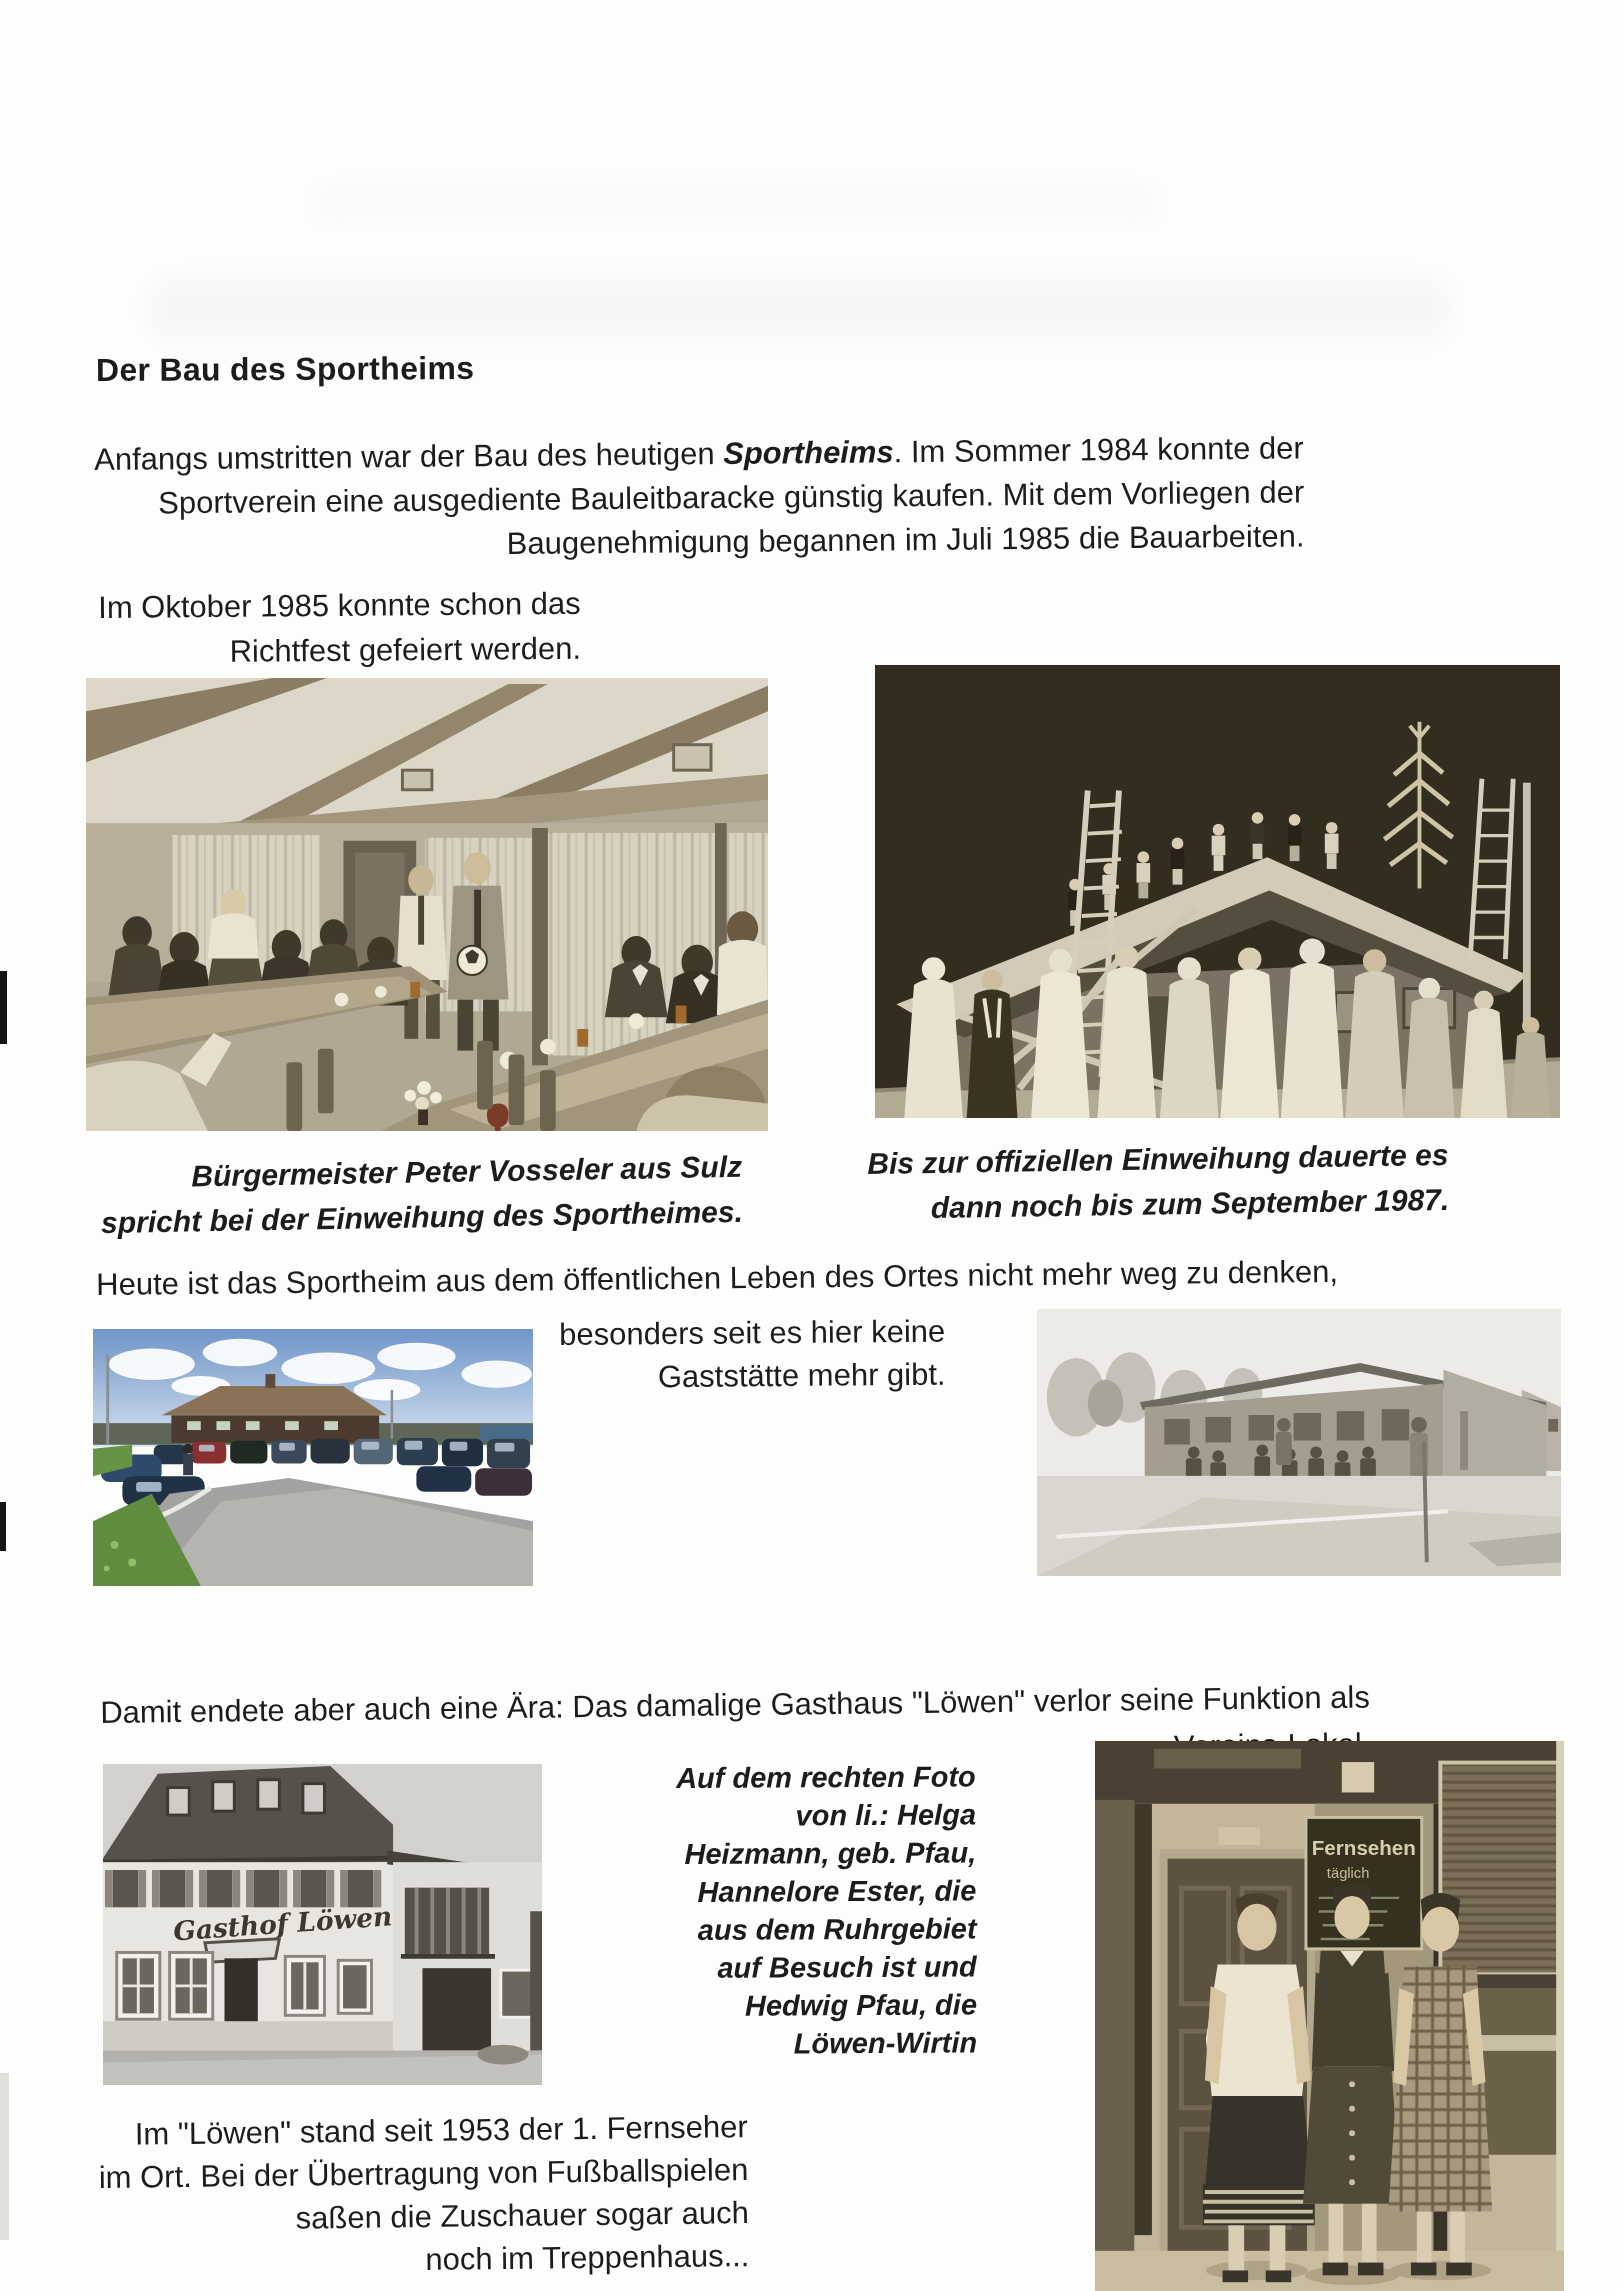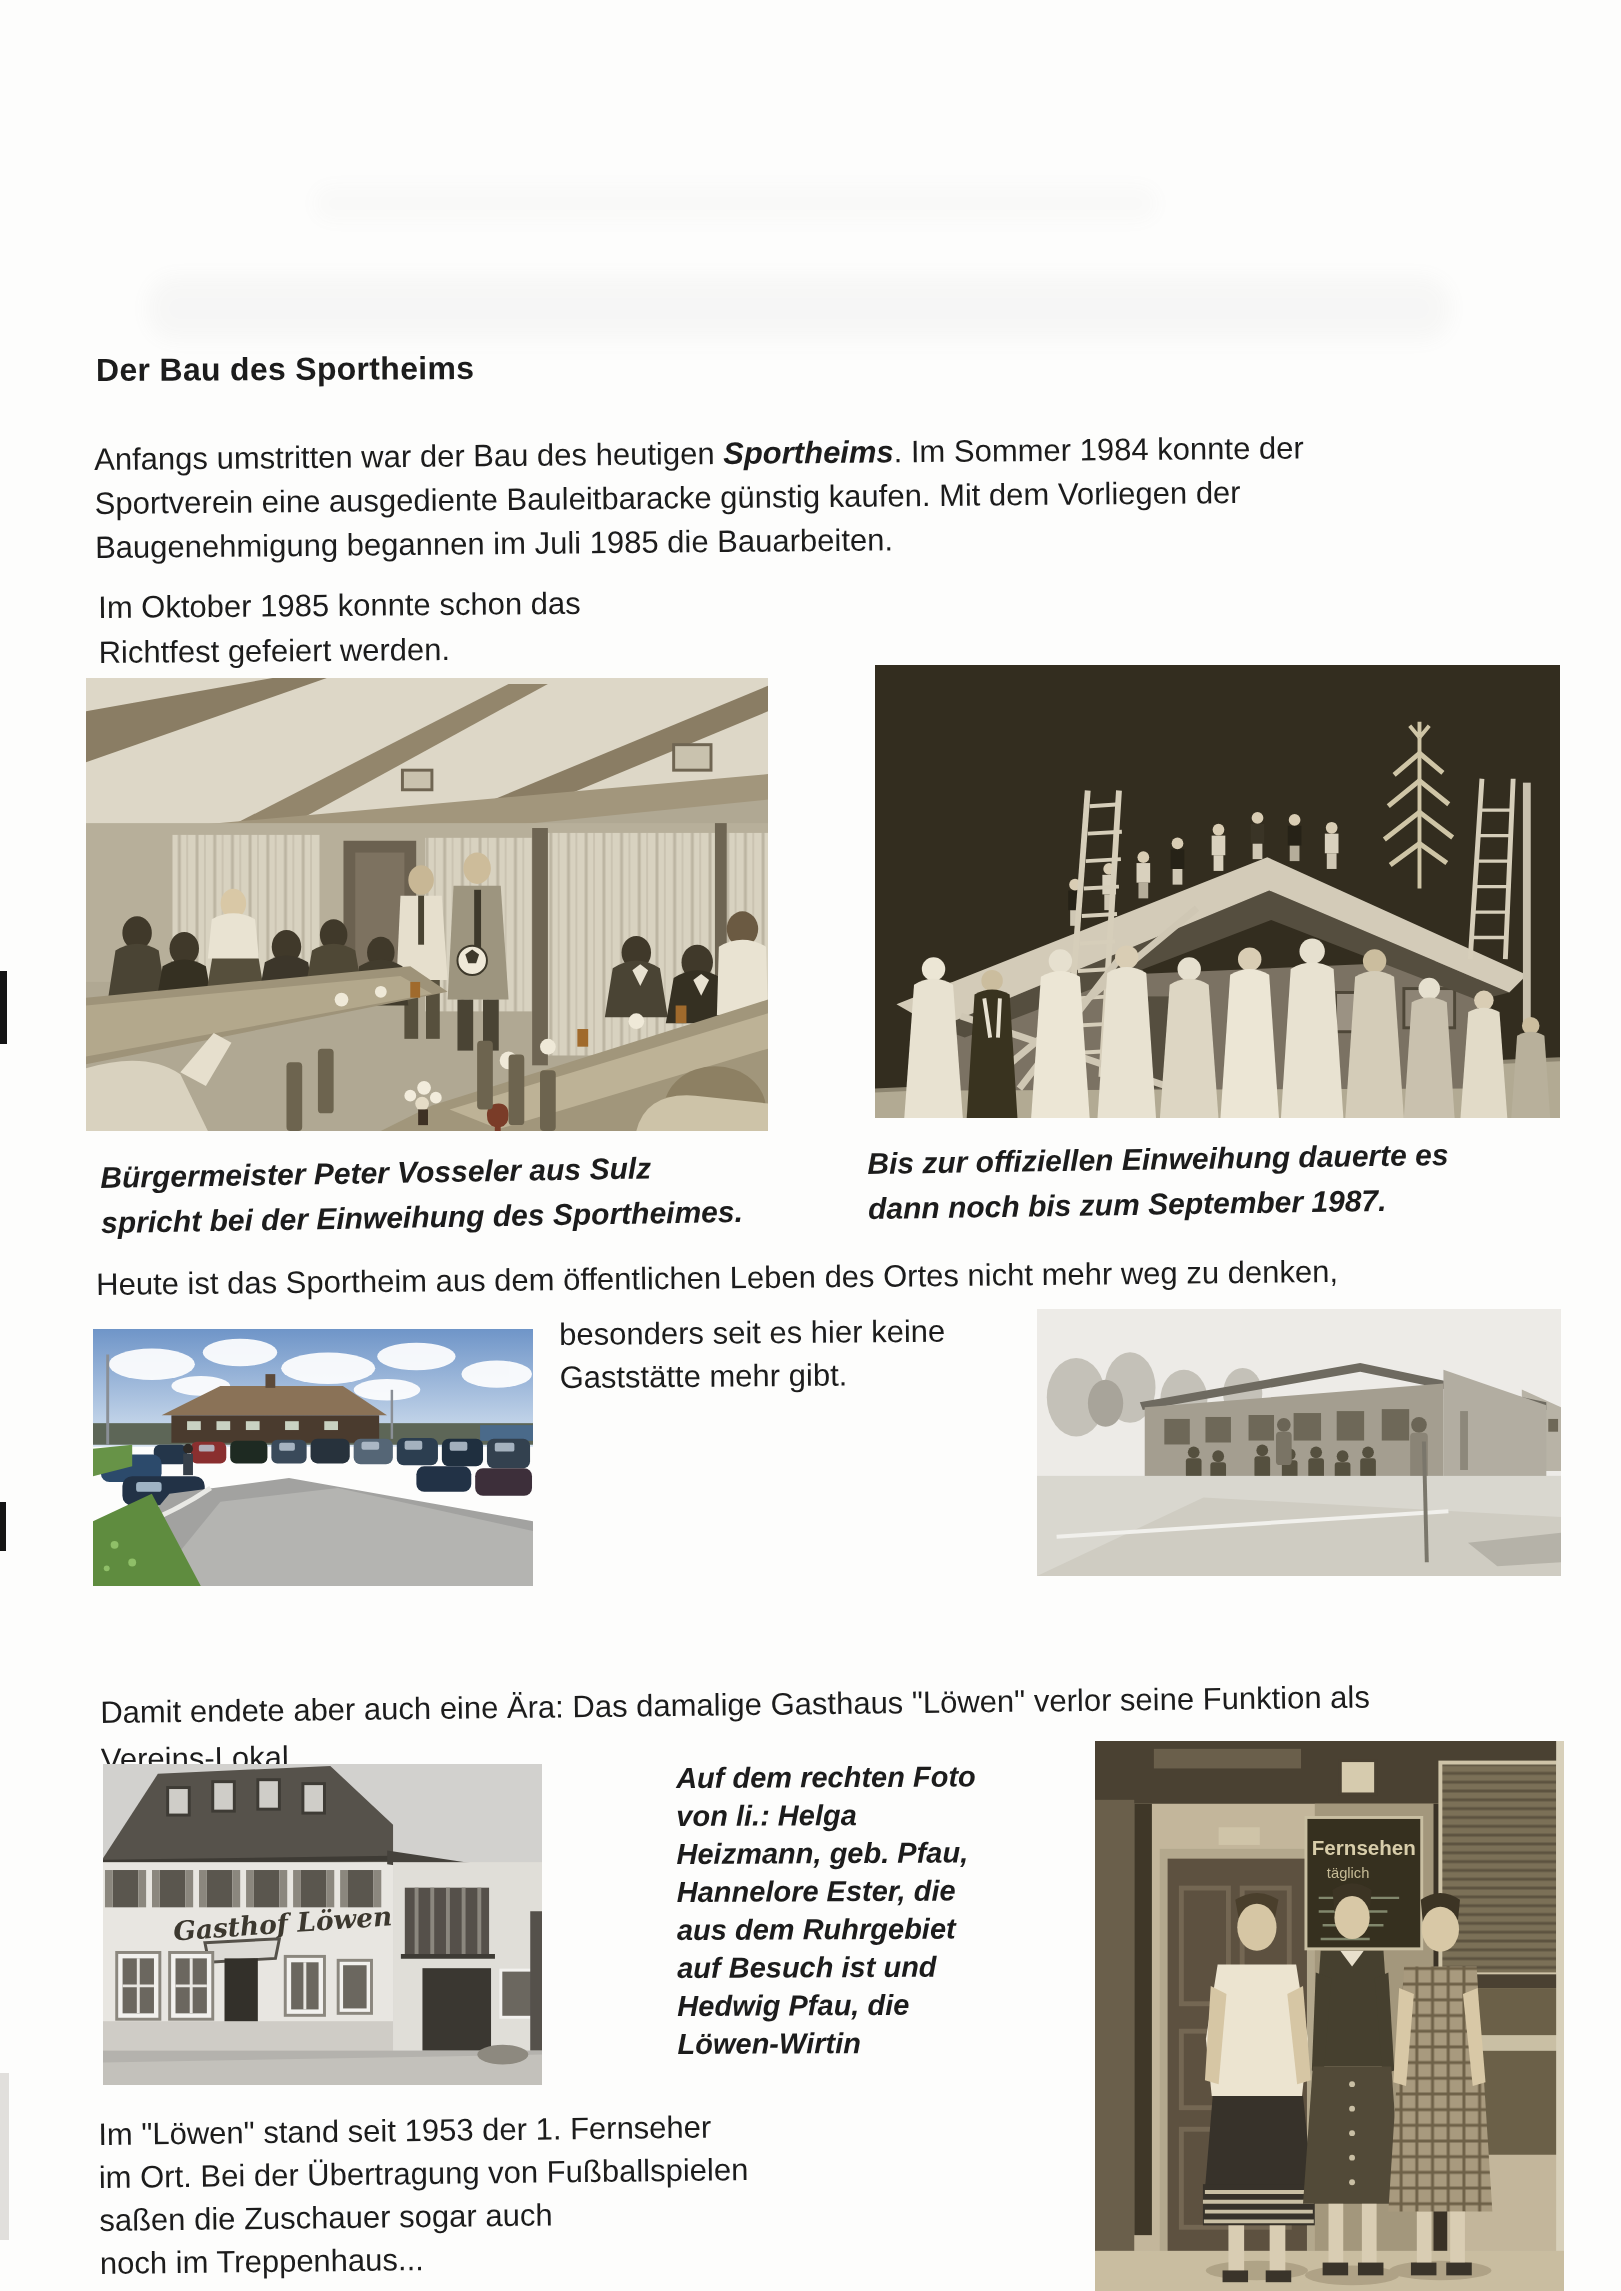--- a/index.html
+++ b/index.html
@@ -1,17 +1,17 @@
 <!DOCTYPE html>
 <html><head>
 <meta charset="utf-8">
 <style>
   html,body{margin:0;padding:0;background:#ffffff;}
   .page{position:relative;width:1621px;height:2292px;background:#fdfdfc;overflow:hidden;
-        font-family:"Liberation Sans", sans-serif;color:#1c1c1c;}
+        font-family:"Liberation Sans", sans-serif;color:#1c1c1c;text-align:right;}
   .abs{position:absolute;}
   .line{white-space:nowrap;}
   .t-title{left:96px;top:351px;font-size:32px;font-weight:bold;letter-spacing:0.3px;transform:rotate(-0.3deg);}
   .t-intro{left:94px;top:438px;font-size:31px;line-height:44px;transform:rotate(-0.55deg);transform-origin:left top;}
   .t-richtfest{left:98px;top:585px;font-size:31px;line-height:45px;transform:rotate(-0.5deg);transform-origin:left top;}
   .t-cap1{left:100px;top:1155px;font-size:30px;line-height:45px;font-weight:bold;font-style:italic;
           transform:rotate(-1.0deg);transform-origin:left top;}
   .t-cap2{left:867px;top:1141px;font-size:30px;line-height:45px;font-weight:bold;font-style:italic;
           transform:rotate(-0.9deg);transform-origin:left top;}
   .t-heute{left:96px;top:1267px;font-size:31px;transform:rotate(-0.6deg);transform-origin:left top;}

